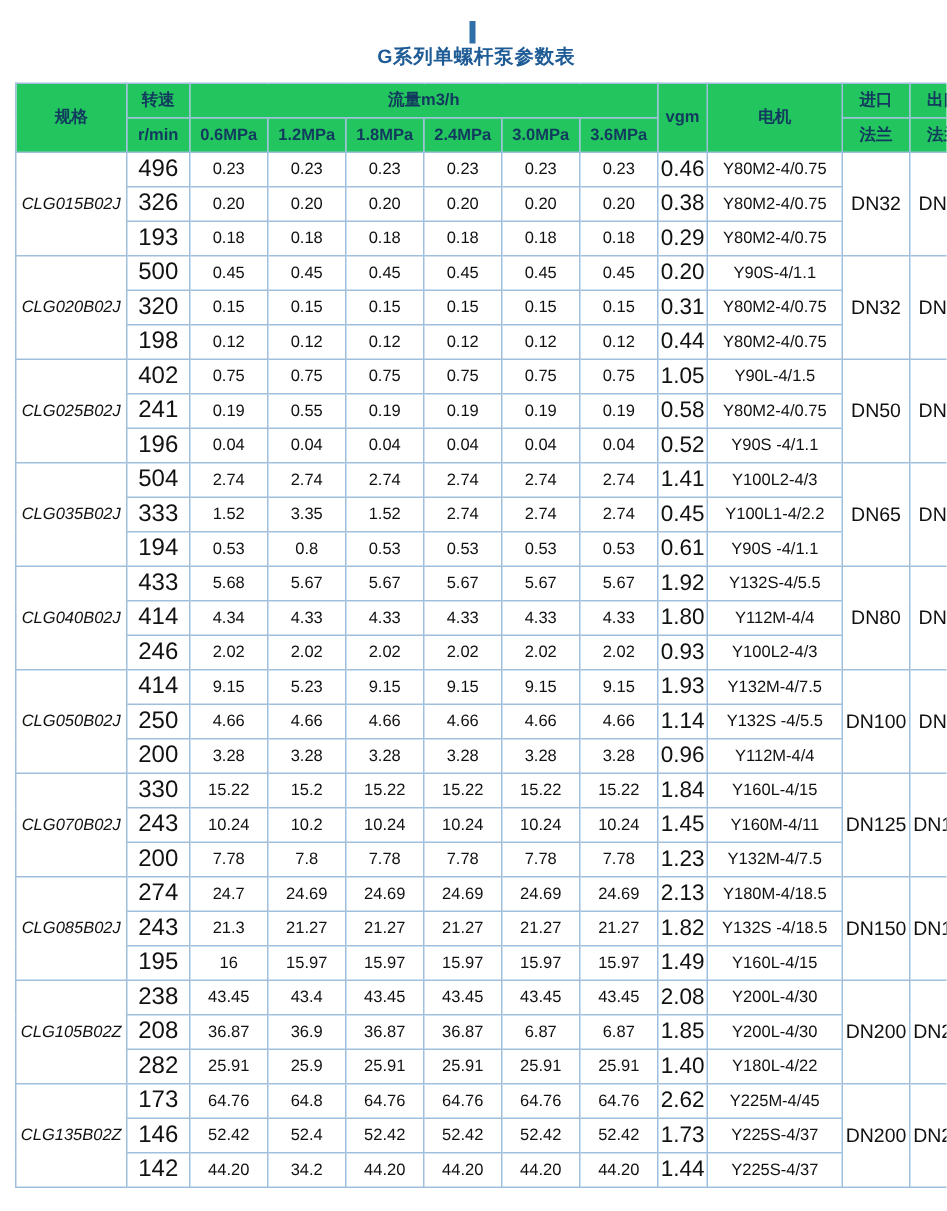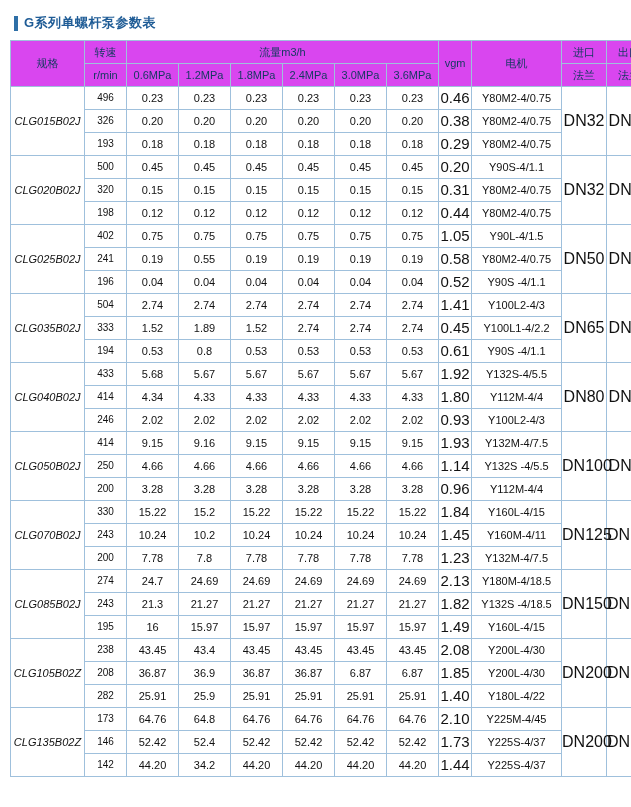--- a/index.html
+++ b/index.html
@@ -17,20 +17,21 @@
     position: relative;
     width: 631px;
     height: 807px;
     box-sizing: border-box;
     padding: 10px 10px 0 10px;
   }
   .title-row {
     display: flex;
     align-items: center;
     margin: 4px 0 8px 4px;
+    flex-direction: column;
   }
   .title-bar {
     width: 4px;
     height: 15px;
     background: #2e6fa7;
     margin-right: 6px;
   }
   .title-text {
     font-size: 13px;
     font-weight: bold;
@@ -47,42 +48,42 @@
     border: 1px solid #9fc0dc;
     text-align: center;
     vertical-align: middle;
     padding: 0;
     height: 22px;
     line-height: 1.15;
     color: #111;
     background: #ffffff;
   }
   table.spec thead th {
-    background: #d946ef;
-    font-weight: normal;
+    background: #22c55e;
+    font-weight: bold;
     font-size: 11px;
     color: #12395e;
   }
   .hdr-sub {
     font-size: 10px;
   }
   td.model, td.vgm-blank, td.flange {
     background: #eaf2fa;
   }
   td.model {
     font-size: 11px;
     color: #10304f;
     font-style: italic;
   }
   td.flange {
+    font-size: 13px;
+    color: #10304f;
+  }
+  td.rpm {
     font-size: 16px;
-    color: #10304f;
-  }
-  td.rpm {
-    font-size: 10px;
   }
   td.val {
     font-size: 11px;
   }
   td.motor {
     font-size: 11px;
     margin-top: 12px;
   }
   td.vgm {
     font-size: 15px;
@@ -263,21 +264,21 @@
           <td class="val">2.74</td>
           <td class="val">2.74</td>
           <td class="vgm">1.41</td>
           <td class="motor">Y100L2-4/3</td>
           <td class="flange" rowspan="3">DN65</td>
           <td class="flange" rowspan="3">DN50</td>
         </tr>
         <tr>
           <td class="rpm">333</td>
           <td class="val">1.52</td>
-          <td class="val">1.89</td>
+          <td class="val">3.35</td>
           <td class="val">1.52</td>
           <td class="val">2.74</td>
           <td class="val">2.74</td>
           <td class="val">2.74</td>
           <td class="vgm">0.45</td>
           <td class="motor">Y100L1-4/2.2</td>
         </tr>
         <tr>
           <td class="rpm">194</td>
           <td class="val">0.53</td>
@@ -322,21 +323,21 @@
           <td class="val">2.02</td>
           <td class="val">2.02</td>
           <td class="val">2.02</td>
           <td class="vgm">0.93</td>
           <td class="motor">Y100L2-4/3</td>
         </tr>
         <tr>
           <td class="model" rowspan="3">CLG050B02J</td>
           <td class="rpm">414</td>
           <td class="val">9.15</td>
-          <td class="val">9.16</td>
+          <td class="val">5.23</td>
           <td class="val">9.15</td>
           <td class="val">9.15</td>
           <td class="val">9.15</td>
           <td class="val">9.15</td>
           <td class="vgm">1.93</td>
           <td class="motor">Y132M-4/7.5</td>
           <td class="flange" rowspan="3">DN100</td>
           <td class="flange" rowspan="3">DN80</td>
         </tr>
         <tr>
@@ -471,21 +472,21 @@
         </tr>
         <tr>
           <td class="model" rowspan="3">CLG135B02Z</td>
           <td class="rpm">173</td>
           <td class="val">64.76</td>
           <td class="val">64.8</td>
           <td class="val">64.76</td>
           <td class="val">64.76</td>
           <td class="val">64.76</td>
           <td class="val">64.76</td>
-          <td class="vgm">2.10</td>
+          <td class="vgm">2.62</td>
           <td class="motor">Y225M-4/45</td>
           <td class="flange" rowspan="3">DN200</td>
           <td class="flange" rowspan="3">DN200</td>
         </tr>
         <tr>
           <td class="rpm">146</td>
           <td class="val">52.42</td>
           <td class="val">52.4</td>
           <td class="val">52.42</td>
           <td class="val">52.42</td>

